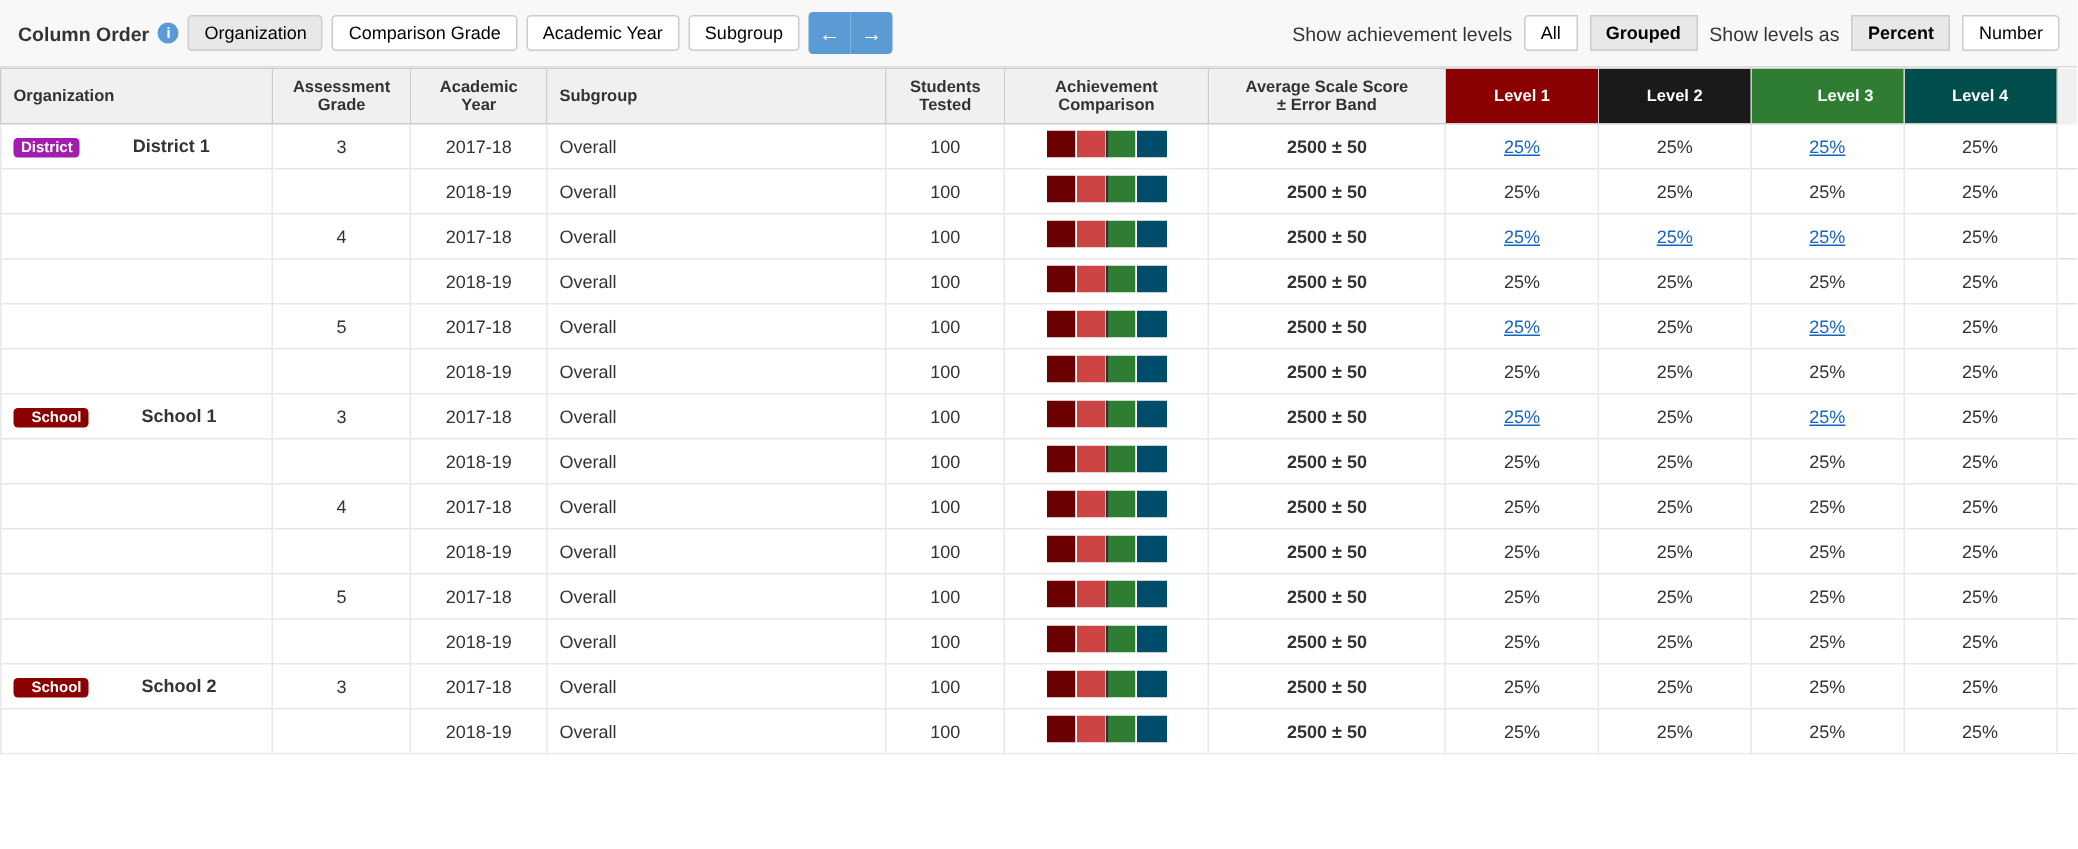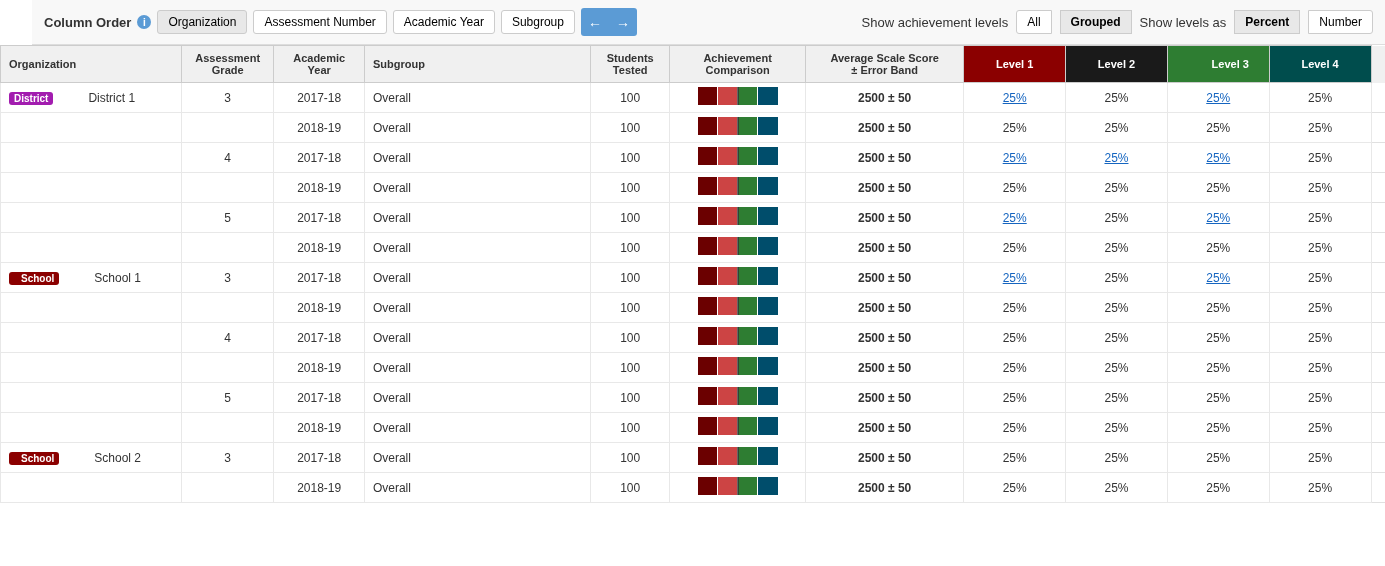--- a/index.html
+++ b/index.html
@@ -1,21 +1,21 @@
 <!DOCTYPE html>
 <html><head>
   <meta charset="utf-8">
   <style>
     * { box-sizing: border-box; margin: 0; padding: 0; }
     body { font-family: Arial, sans-serif; font-size: 12px; background: #fff; color: #333; }
 
     
     .toolbar {
       display: flex; align-items: center; padding: 8px 12px; border-bottom: 1px solid #ddd;
-      background: #f8f8f8; justify-content: space-between; margin-left: 32px;
+      background: #f8f8f8; justify-content: space-between;
     }
     .toolbar-left { display: flex; align-items: center; gap: 6px; }
     .toolbar-right { display: flex; align-items: center; gap: 8px; }
     .toolbar-label { font-size: 13px; font-weight: bold; }
     .info-icon {
       display: inline-flex; align-items: center; justify-content: center;
       width: 14px; height: 14px; border-radius: 50%; background: #5b9bd5;
       color: #fff; font-size: 10px; font-weight: bold; cursor: pointer;
     }
     .col-order-btn {
@@ -51,21 +51,21 @@
     tbody td { border: 1px solid #e8e8e8; padding: 4px 8px; font-size: 12px; text-align: center; vertical-align: middle; }
     tbody td.left-align { text-align: left; }
 
     
     .org-badge {
       display: inline-block; padding: 1px 5px; border-radius: 3px;
       font-size: 10px; font-weight: bold; color: #fff; margin-right: 4px;
     }
     .badge-district { background: #a21caf; }
     .badge-school { background: #8B0000; padding-left: 12px; }
-    .org-name { font-weight: normal; padding-left: 31px; }
+    .org-name { font-weight: bold; padding-left: 31px; }
 
     
     .level-header-1 { background: #8B0000 !important; color: #fff !important; }
     .level-header-2 { background: #1a1a1a !important; color: #fff !important; }
     .level-header-3 { background: #2e7d32 !important; color: #fff !important; padding-left: 32px; }
     .level-header-4 { background: #004d4d !important; color: #fff !important; }
 
     
     .pct-link { color: #1565c0; text-decoration: underline; cursor: pointer; }
 
@@ -80,21 +80,21 @@
     .nav-btns { display: flex; }
   </style>
 </head>
 <body>
 
 <div class="toolbar">
   <div class="toolbar-left">
     <span class="toolbar-label">Column Order</span>
     <span class="info-icon">i</span>
     <button class="col-order-btn active">Organization</button>
-    <button class="col-order-btn">Assessment Number</button>
+    <button class="col-order-btn">Comparison Grade</button>
     <button class="col-order-btn">Academic Year</button>
     <button class="col-order-btn">Subgroup</button>
     <div class="nav-btns">
       <button class="nav-btn">←</button>
       <button class="nav-btn">→</button>
     </div>
   </div>
   <div class="toolbar-right">
     <span class="show-label">Show achievement levels</span>
     <button class="toggle-btn">All</button>

